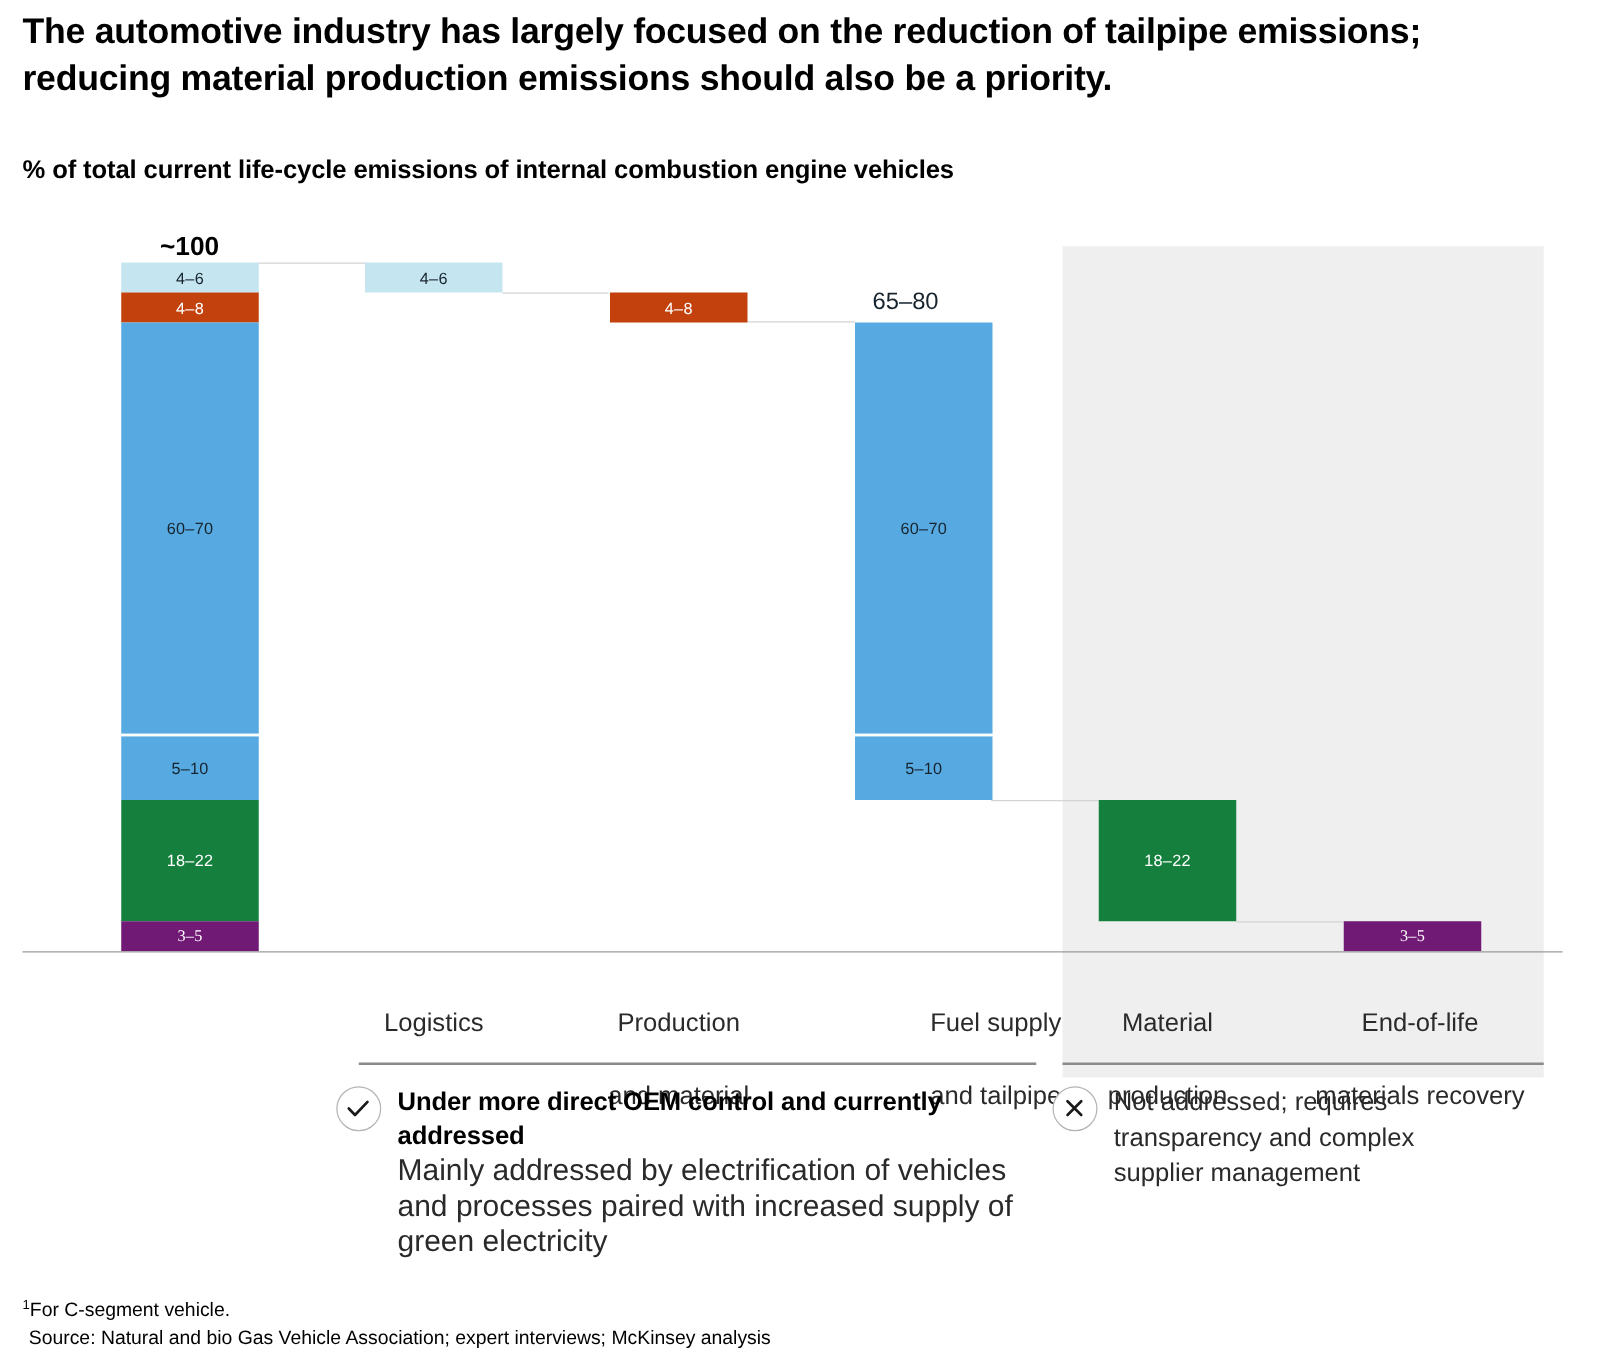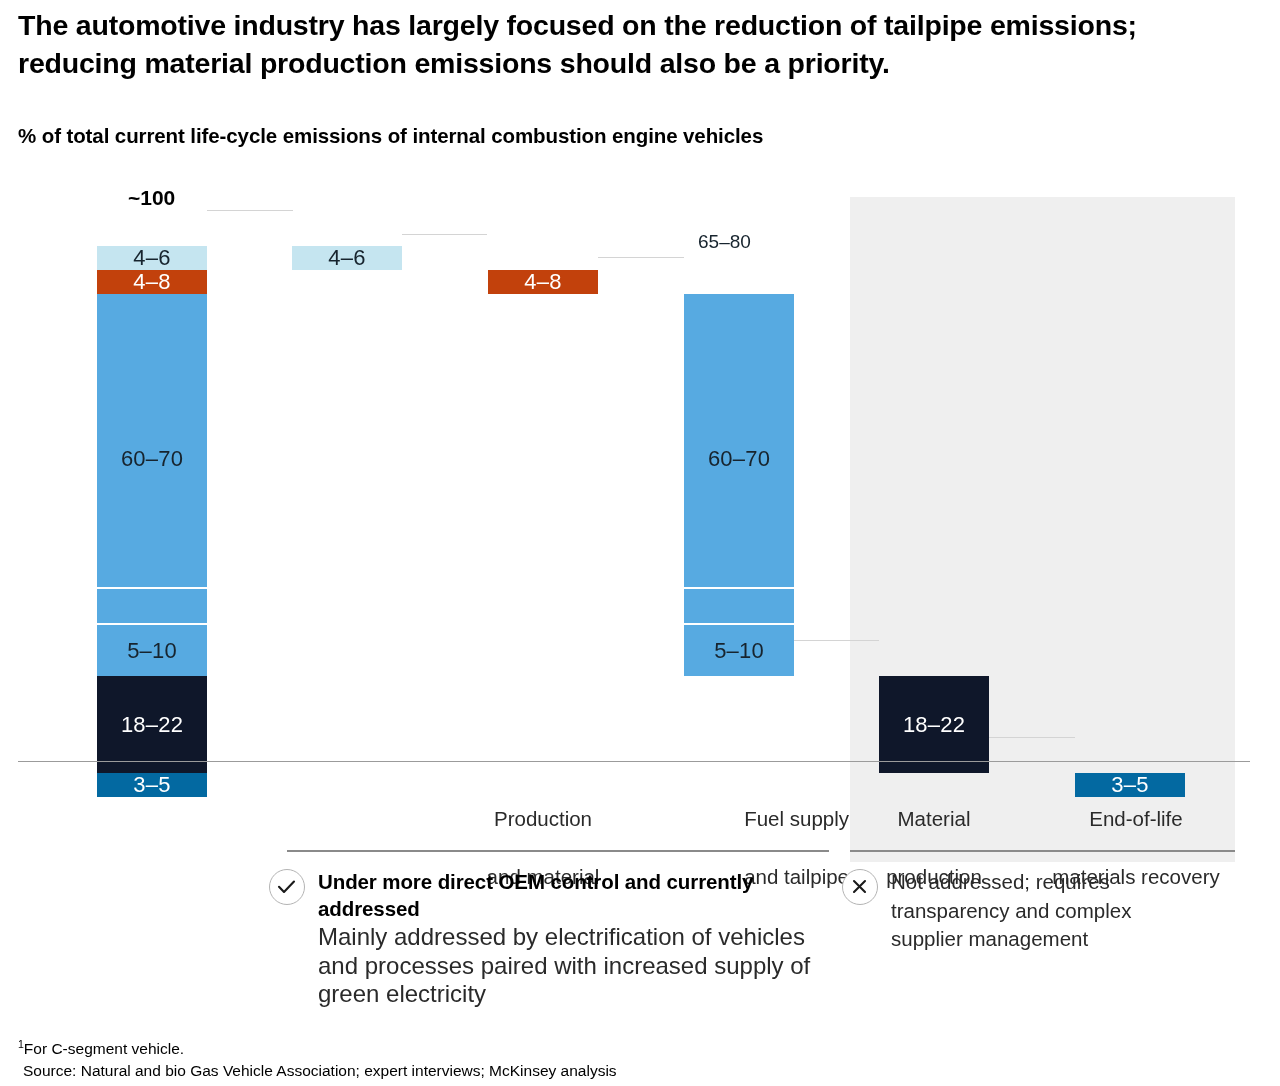--- a/index.html
+++ b/index.html
@@ -54,30 +54,29 @@
     left: 18px; top: 761px;
     width: 1232px; height: 1px;
     background: #9b9b9b;
   }
 
   .bar {
     position: absolute;
     display: flex;
     align-items: center;
     justify-content: center;
-    font-size: 22px;
+    font-size: 13px;
     letter-spacing: 0.2px;
     white-space: nowrap;
-    margin-top: 36px;
   }
   .bar.lightblue  { background: #c5e5f0; color: #17242e; }
   .bar.navyblue   { background: #c2410c; color: #ffffff; }
   .bar.midblue    { background: #57aae1; color: #17242e; }
-  .bar.darknavy   { background: #0f172a; color: #ffffff; }
-  .bar.grey       { background: #0369a1; color: #ffffff; }
+  .bar.darknavy   { background: #15803d; color: #ffffff; }
+  .bar.grey       { background: #701a75; color: #ffffff; font-family: Liberation Serif, serif; }
 
   .bar-sep {
     position: absolute;
     background: #ffffff;
     height: 2px;
   }
 
   .connector {
     position: absolute;
     height: 1px;
@@ -194,20 +193,23 @@
   <div class="bar midblue" style="left:684px; top:258px; width:110px; height:329px;">60–70</div>
   <div class="bar midblue" style="left:684px; top:589px; width:110px; height:51px;">5–10</div>
   <div class="bar-sep" style="left:684px; top:587px; width:110px;"></div>
 
   <div class="bar darknavy" style="left:879px; top:640px; width:110px; height:97px;">18–22</div>
 
   <div class="bar grey" style="left:1075px; top:737px; width:110px; height:24px;">3–5</div>
 
   <div class="baseline"></div>
 
+  <div class="cat-label" style="left:237px; top:775px; width:220px;">
+    <span>Logistics</span>
+  </div>
   <div class="cat-label" style="left:433px; top:775px; width:220px;">
     <span>Production</span><br>
     <span>and material</span>
   </div>
   <div class="cat-label" style="left:629px; top:775px; width:220px;text-align:right;">
     <span>Fuel supply</span><br>
     <span>and tailpipe</span>
   </div>
   <div class="cat-label" style="left:824px; top:775px; width:220px;">
     <span>Material</span><br>

